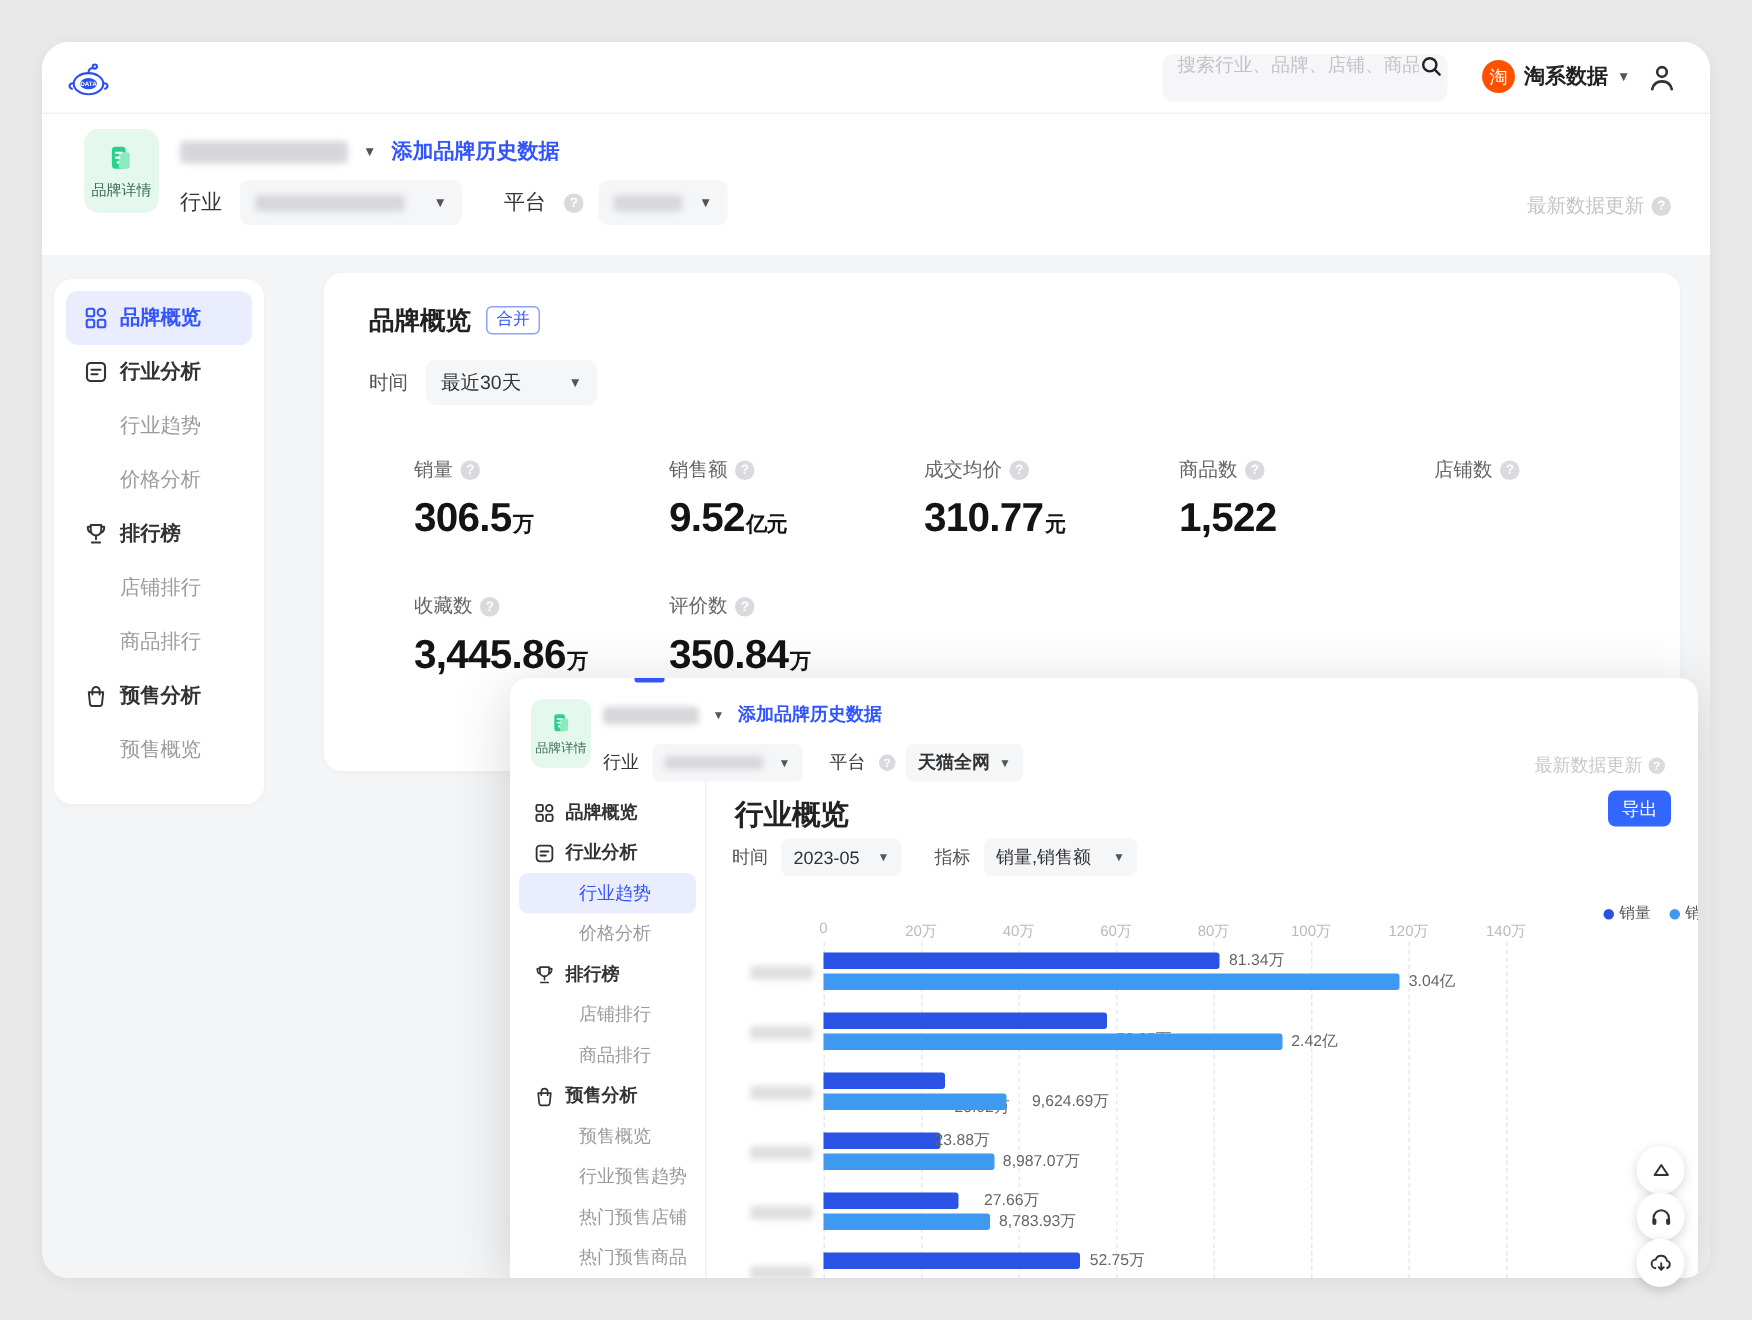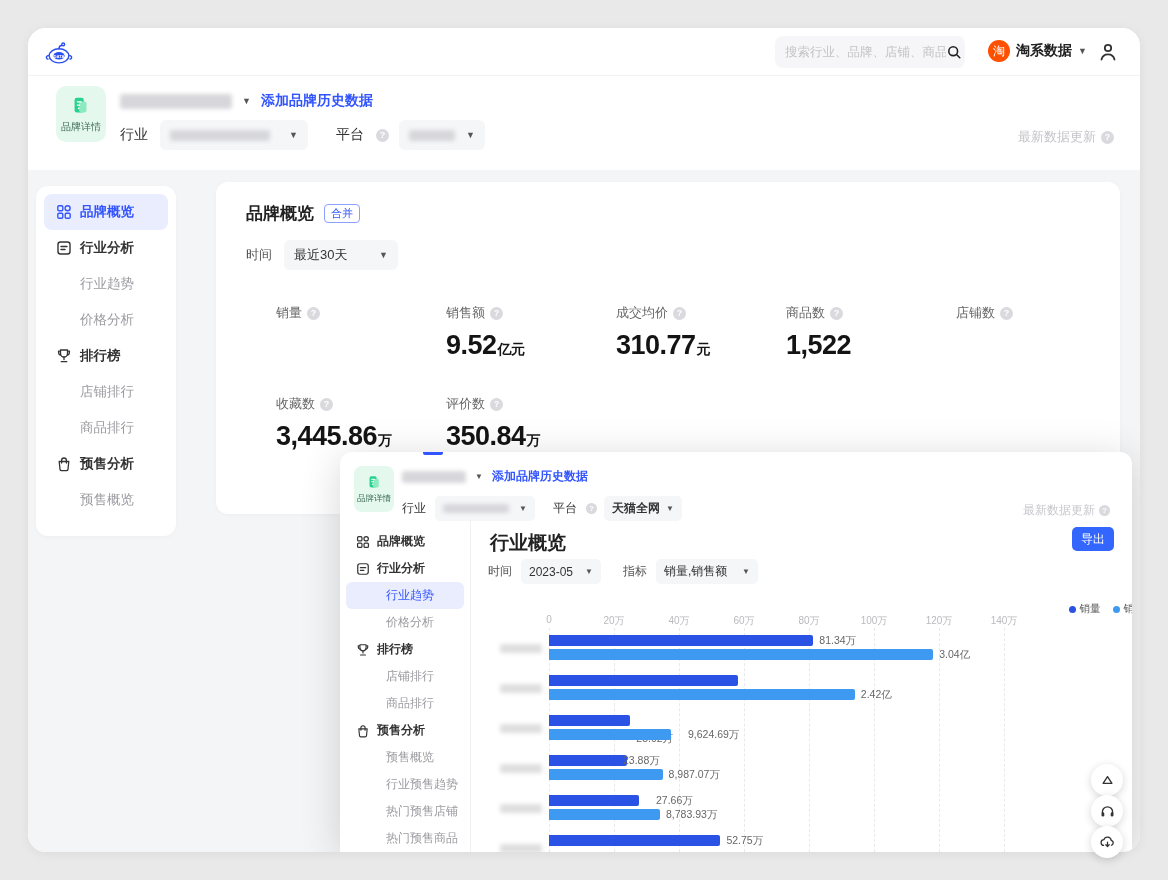--- a/index.html
+++ b/index.html
@@ -6,21 +6,21 @@
 html,body{width:1168px;height:880px}
 body{background:#e9e9e9;font-family:"Liberation Sans","DejaVu Sans",sans-serif;position:relative;overflow:hidden;color:#333}
 .app{position:absolute;left:28px;top:28px;width:1112px;height:824px;background:#fff;border-radius:18px;overflow:hidden;box-shadow:0 2px 12px rgba(0,0,0,.06)}
 
 .nav{position:absolute;left:0;top:0;width:100%;height:48px;background:#fff;border-bottom:1px solid #f1f1f4;z-index:5}
 .logo{position:absolute;left:16px;top:10px;width:30px;height:30px}
 .nav-menu{position:absolute;left:72px;top:0;height:48px;display:flex;gap:26px;align-items:center}
 .nav-item{font-size:14px;color:#333;cursor:pointer;position:relative;height:48px;line-height:48px;white-space:nowrap}
 .nav-item.active{color:#3355ff;font-weight:bold}
 .nav-underline{position:absolute;left:50%;transform:translateX(-50%);bottom:5px;width:26px;height:3px;background:#3355ff;border-radius:2px}
-.search-box{position:absolute;left:747px;top:8px;width:190px;height:32px;background:#f6f6f8;border-radius:8px;display:flex;align-items:center;padding:0 10px}
+.search-box{position:absolute;left:747px;top:8px;width:190px;height:32px;background:#f6f6f8;border-radius:8px;display:flex;align-items:flex-start;padding:0 10px}
 .search-box input{border:0;outline:0;background:transparent;flex:1;font-size:12.5px;color:#333;font-family:inherit}
 .search-box input::placeholder{color:#c3c3c8}
 .search-icon{width:16px;height:16px;flex:none}
 .account{position:absolute;left:960px;top:12px;display:flex;align-items:center;gap:6px;cursor:pointer}
 .tao-badge{width:22px;height:22px;border-radius:50%;background:#ff5000;color:#fff;font-size:12px;display:flex;align-items:center;justify-content:center}
 .account-label{font-size:14px;font-weight:bold;color:#222}
 .caret{display:inline-block;font-size:9px;color:#555;line-height:1}
 .person-btn{position:absolute;left:1068px;top:12px;width:24px;height:24px;cursor:pointer}
 
 .brand-header{position:absolute;left:0;top:48px;width:100%;height:94px;background:#fff;z-index:4}
@@ -232,20 +232,21 @@
         <span>最近30天</span>
         <span class="caret">▼</span>
       </div>
     </div>
     <div class="stats">
         <div class="stat">
           <div class="stat-label">
             <span>销量</span>
             <span class="q-icon">?</span>
           </div>
+          <div class="stat-value">306.5<span class="stat-unit">万</span></div>
         </div>
         <div class="stat">
           <div class="stat-label">
             <span>销售额</span>
             <span class="q-icon">?</span>
           </div>
           <div class="stat-value">9.52<span class="stat-unit">亿元</span></div>
         </div>
         <div class="stat">
           <div class="stat-label">

